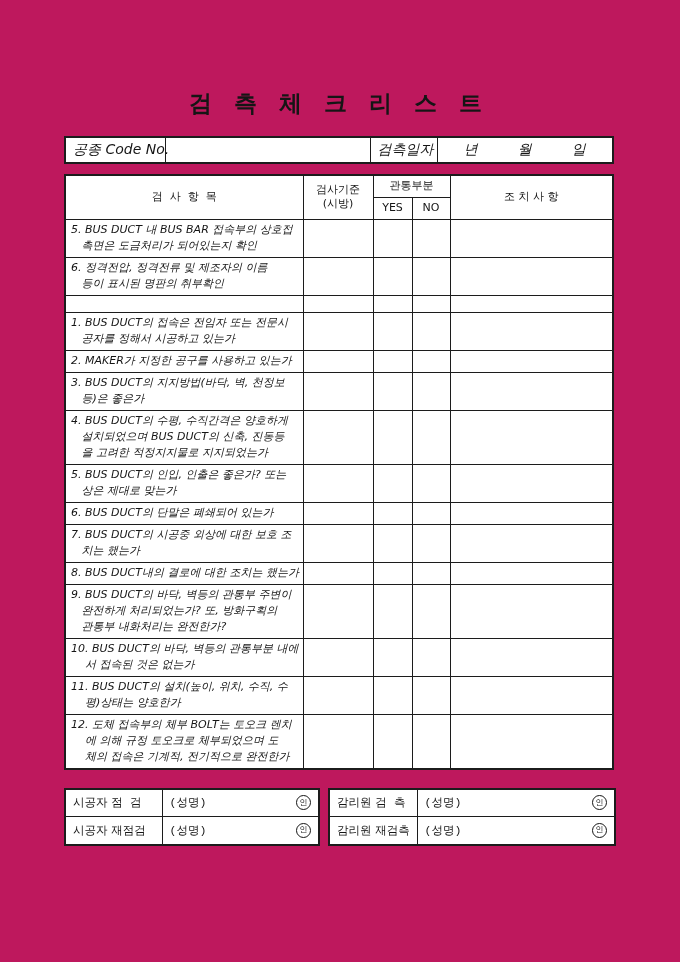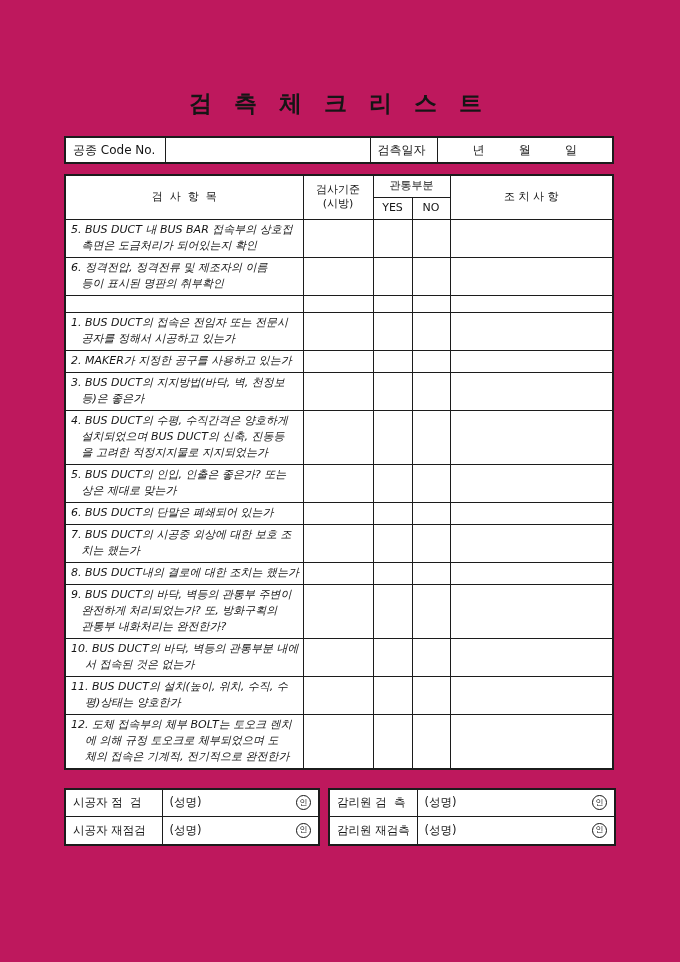--- a/index.html
+++ b/index.html
@@ -22,24 +22,25 @@
     letter-spacing: 7px;
     font-family: "DejaVu Serif", serif;
     white-space: pre;
     margin-bottom: 17px;
   }
   table { border-collapse: collapse; background: #fff; }
   .info-table, .check-table { width: 548px; table-layout: fixed; border: 2px solid #1c1c1c; }
   .info-table td {
     border: 1px solid #1c1c1c;
     height: 26px;
-    font-size: 12px;
+    font-size: 14px;
     white-space: pre;
     padding: 0 7px;
     vertical-align: middle;
+    font-style: italic;
   }
   .info-table td.center { text-align: center; padding: 0 2px; }
   .check-table { margin-top: 10px; }
   .check-table th, .check-table td {
     border: 1px solid #1c1c1c;
     font-size: 11px;
     vertical-align: middle;
   }
   .check-table thead th {
     font-weight: normal;
@@ -61,21 +62,21 @@
   .sign-table td {
     border: 1px solid #1c1c1c;
     height: 28px;
     font-size: 11.5px;
     white-space: pre;
     padding: 0 7px;
     vertical-align: middle;
   }
   .sign-table-left { width: 254px; }
   .sign-table-right { width: 286px; }
-  .name-line { display: flex; align-items: flex-start; justify-content: space-between; }
+  .name-line { display: flex; align-items: flex-start; justify-content: space-between; font-family: Liberation Mono, monospace; }
   .seal {
     display: inline-flex;
     align-items: center;
     justify-content: center;
     width: 15px; height: 15px;
     border: 1px solid #151515;
     border-radius: 50%;
     font-size: 8px;
     line-height: 1;
     flex: 0 0 auto;

